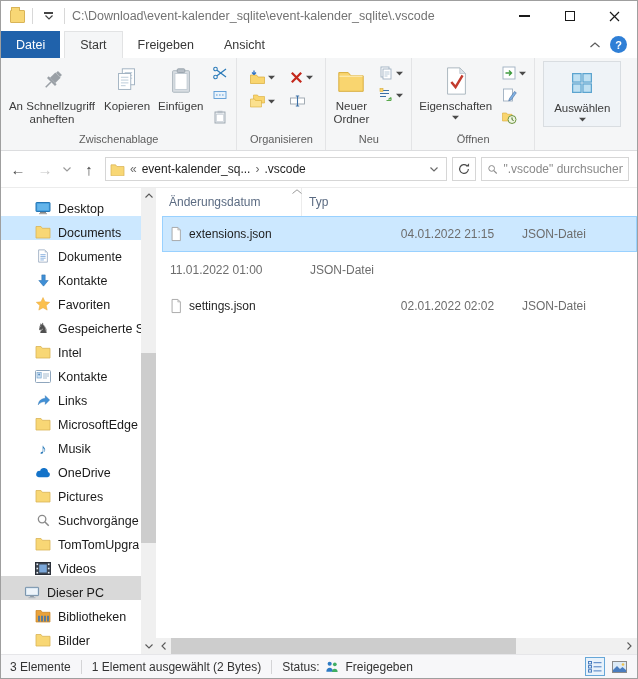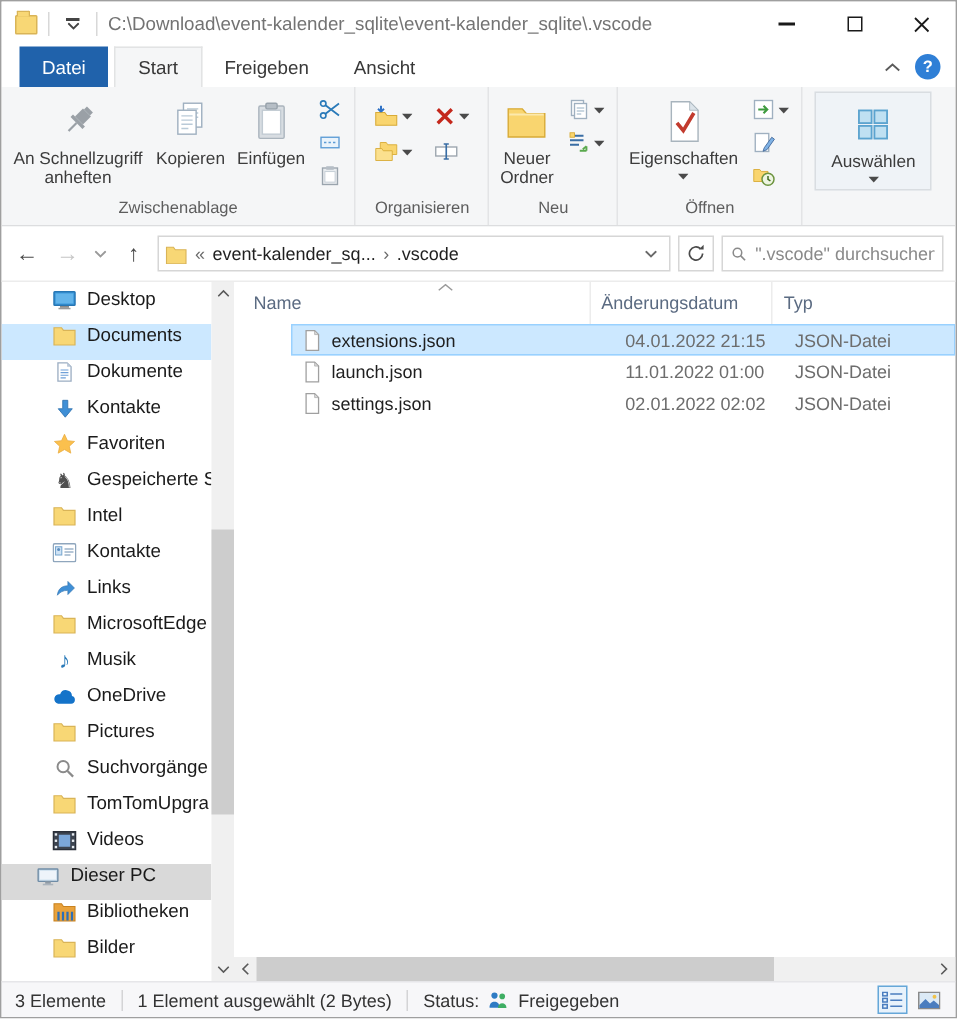--- a/index.html
+++ b/index.html
@@ -15,21 +15,21 @@
   .tb-sep { width:1px; height:16px; background:#d8d8d8; margin:0 7px; }
   .qat-btn { display:flex; flex-direction:column; align-items:center; gap:1px; padding:3px 4px; }
   .qat-btn .bar { width:9px; height:1.5px; background:#444; }
   .tb-path { font-size:12.5px; color:#737373; white-space:nowrap; overflow:hidden; flex:1; }
   .win-controls { display:flex; height:30px; margin-left:auto; }
   .wc { width:45px; height:30px; display:flex; align-items:center; justify-content:center; }
   .wc .min { width:11px; height:1.4px; background:#1a1a1a; }
   .wc .max { width:10px; height:10px; border:1.2px solid #1a1a1a; }
 
   
-  .tabsrow { height:27px; flex:0 0 27px; display:flex; align-items:stretch; background:#fff;padding-left:12px; }
+  .tabsrow { height:27px; flex:0 0 27px; display:flex; align-items:stretch; background:#fff; }
   .tab { padding:0 15px; display:flex; align-items:center; font-size:12.5px; color:#383838; cursor:default; }
   .tab.file { background:#2062ab; color:#fff; margin-right:4px; }
   .tab.active { background:#f5f6f7; border:1px solid #e2e3e4; border-bottom:none; }
   .tabsrow .right { margin-left:auto; display:flex; align-items:center; gap:10px; padding-right:10px; }
   .help-btn { width:17px; height:17px; border-radius:50%; background:#2f7fd6; color:#fff; font-weight:bold; font-size:11px; display:flex; align-items:center; justify-content:center; }
 
   
   .ribbon { height:93px; flex:0 0 93px; background:#f5f6f7; border-bottom:1px solid #dcdddf; display:flex; overflow:hidden; }
   .rgroup { display:flex; flex-direction:column; }
   .rgroup + .rgroup { border-left:1px solid #e3e4e6; }
@@ -55,21 +55,21 @@
   .searchbox { width:148px; height:24px; border:1px solid #d6d6d6; background:#fff; display:flex; align-items:center; padding:0 5px; gap:5px; }
   .searchbox input { border:none; outline:none; width:100%; font-family:"Liberation Sans",sans-serif; font-size:12px; color:#1f1f1f; }
   .searchbox input::placeholder { color:#8a8a8a; opacity:1; }
 
   
   .main { flex:1; display:flex; min-height:0; position:relative; }
 
   
   .sidebar { width:155px; flex:0 0 155px; display:flex; min-height:0; }
   .nav-items { width:140px; overflow:hidden; padding-top:4px; }
-  .nav-item { height:24px; display:flex; align-items:flex-start; gap:7px; padding-left:34px; white-space:nowrap; font-size:12.5px; color:#1a1a1a; }
+  .nav-item { height:24px; display:flex; align-items:flex-end; gap:7px; padding-left:34px; white-space:nowrap; font-size:12.5px; color:#1a1a1a; }
   .nav-item.lvl1 { padding-left:23px; }
   .nav-item.hover { background:#cce8ff; }
   .nav-item.selected { background:#d9d9d9; }
   .nico { width:16px; height:16px; flex:0 0 16px; display:flex; align-items:center; justify-content:center; }
   .nico .gl { font-size:14px; line-height:1; }
   .nlabel { overflow:hidden; }
 
   
   .sb-scroll { width:15px; flex:0 0 15px; background:#f0f0f0; display:flex; flex-direction:column; position:relative; }
   .scroll-arrow { height:15px; flex:0 0 15px; display:flex; align-items:center; justify-content:center; }
@@ -78,21 +78,21 @@
 
   
   .filepane { flex:1; display:flex; flex-direction:column; min-width:0; position:relative; }
   .cols-header { height:28px; flex:0 0 28px; display:flex; align-items:center; color:#5b6b82; position:relative; margin-left:6px; }
   .hcell { padding-left:7px; height:100%; display:flex; align-items:center; border-right:1px solid #ececec; }
   .hcell.name { width:268px; }
   .hcell.date { width:140px; }
   .hcell.type { width:140px; border-right:none; }
   .sortcaret { position:absolute; top:1px; left:130px; }
   .frows { flex:1; overflow:hidden; padding-left:6px; }
-  .frow { height:21px; display:flex; align-items:center; border:1px solid transparent;margin-left:32px; }
+  .frow { height:36px; display:flex; align-items:center; border:1px solid transparent; }
   .frow.selected { background:#cce8ff; border-color:#99d1ff; }
   .fcell { white-space:nowrap; overflow:hidden; }
   .fcell.name { width:268px; display:flex; align-items:center; gap:5px; padding-left:6px; color:#1f1f1f; }
   .fcell.date { width:140px; padding-left:7px; color:#6d6d6d; }
   .fcell.type { width:140px; padding-left:7px; color:#6d6d6d; }
   .fico { width:15px; height:16px; flex:0 0 15px; }
 
   .h-scroll { height:16px; flex:0 0 16px; background:#f0f0f0; display:flex; align-items:center; }
   .h-thumb { width:345px; height:16px; background:#cdcdcd; }
   .h-scroll .scroll-arrow { width:15px; }
@@ -621,49 +621,39 @@
       </div>
     </div>
 
     <div class="filepane">
       <div class="cols-header">
         <span class="sortcaret">
           <svg width="10" height="5" viewBox="0 0 10 5">
               <path d="M0.5 4.5L5 0.8 9.5 4.5" fill="none" stroke="#9a9a9a" stroke-width="1"></path>
             </svg>
         </span>
-        <span class="hcell name">Name</span>
         <span class="hcell date">Änderungsdatum</span>
         <span class="hcell type">Typ</span>
       </div>
       <div class="frows" id="file-rows">
   <div class="frow selected">
     <span class="fcell name">
               <span class="fico">
                 <svg width="14" height="16" viewBox="0 0 16 17">
                   <path d="M3.5 1h6.5l3 3v12h-9.5z" fill="#fff" stroke="#a0a0a0"></path>
                   <path d="M10 1l3 3h-3z" fill="#d9d9d9" stroke="#a0a0a0" stroke-width="0.5"></path>
                 </svg>
               </span>
               <span class="fname">extensions.json</span>
             </span>
     <span class="fcell date">04.01.2022 21:15</span>
     <span class="fcell type">JSON-Datei</span>
   </div>
 
   <div class="frow">
-    <span class="fcell name">
-              <span class="fico">
-                <svg width="14" height="16" viewBox="0 0 16 17">
-                  <path d="M3.5 1h6.5l3 3v12h-9.5z" fill="#fff" stroke="#a0a0a0"></path>
-                  <path d="M10 1l3 3h-3z" fill="#d9d9d9" stroke="#a0a0a0" stroke-width="0.5"></path>
-                </svg>
-              </span>
-              <span class="fname">launch.json</span>
-            </span>
     <span class="fcell date">11.01.2022 01:00</span>
     <span class="fcell type">JSON-Datei</span>
   </div>
 
   <div class="frow">
     <span class="fcell name">
               <span class="fico">
                 <svg width="14" height="16" viewBox="0 0 16 17">
                   <path d="M3.5 1h6.5l3 3v12h-9.5z" fill="#fff" stroke="#a0a0a0"></path>
                   <path d="M10 1l3 3h-3z" fill="#d9d9d9" stroke="#a0a0a0" stroke-width="0.5"></path>

